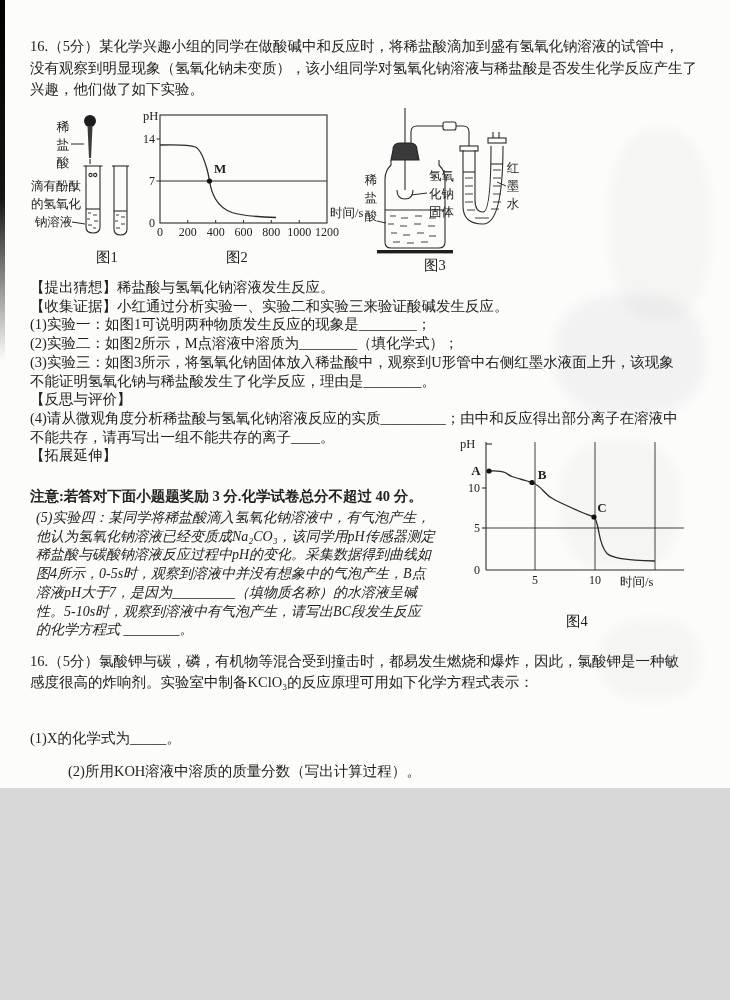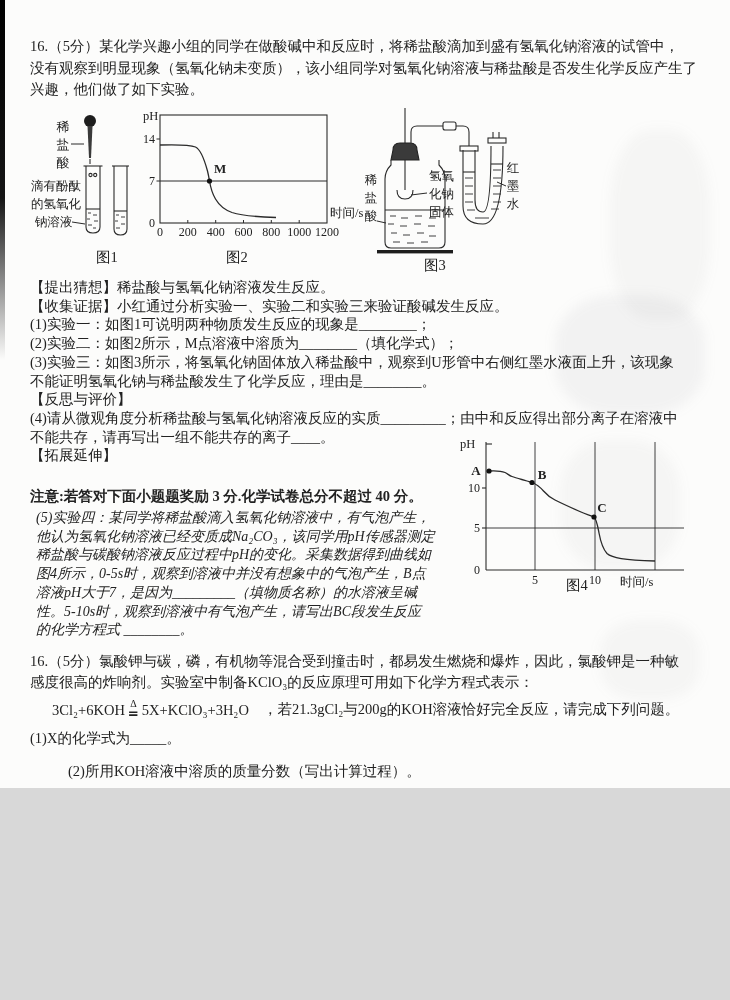--- a/index.html
+++ b/index.html
@@ -239,35 +239,26 @@
     <text x="90" y="49" font-size="13" font-weight="bold" text-anchor="middle">B</text>
     <text x="150" y="82" font-size="13" font-weight="bold" text-anchor="middle">C</text>
     <text x="8" y="18" font-size="12.5">pH</text>
     <text x="28" y="62" font-size="12" text-anchor="end">10</text>
     <text x="28" y="102" font-size="12" text-anchor="end">5</text>
     <text x="28" y="144" font-size="12" text-anchor="end">0</text>
     <text x="83" y="154" font-size="12" text-anchor="middle">5</text>
     <text x="143" y="154" font-size="12" text-anchor="middle">10</text>
     <text x="168" y="156" font-size="12.5">时间/s</text>
   </svg>
-  <div class="caption" style="left:566px;top:576px;">图4</div>
+  <div class="caption" style="left:566px;top:612px;">图4</div>
 
   <div class="t block q17" style="left:30px;top:651px;">
     <div>16.（5分）氯酸钾与碳，磷，有机物等混合受到撞击时，都易发生燃烧和爆炸，因此，氯酸钾是一种敏</div>
     <div>感度很高的炸响剂。实验室中制备KClO₃的反应原理可用如下化学方程式表示：</div>
   </div>
 
-  <div class="eq-row">
-    <span>3Cl₂+6KOH</span>
-    <span class="delta-stack">
-      <span class="d">Δ</span>
-      <span class="e">＝</span>
-    </span>
-    <span>5X+KClO₃+3H₂O</span>
-    <span class="eq-tail">，若21.3gCl₂与200g的KOH溶液恰好完全反应，请完成下列问题。</span>
-  </div>
 
   <div class="t" style="left:30px;top:729px;">(1)X的化学式为_____。</div>
   <div class="t" style="left:30px;top:762px;margin-left:38px;">(2)所用KOH溶液中溶质的质量分数（写出计算过程）。</div>
 
   <div class="t" style="left:26px;top:952px;font-size:14px;">，共2页</div>
 
 </div>
 
 </body></html>

